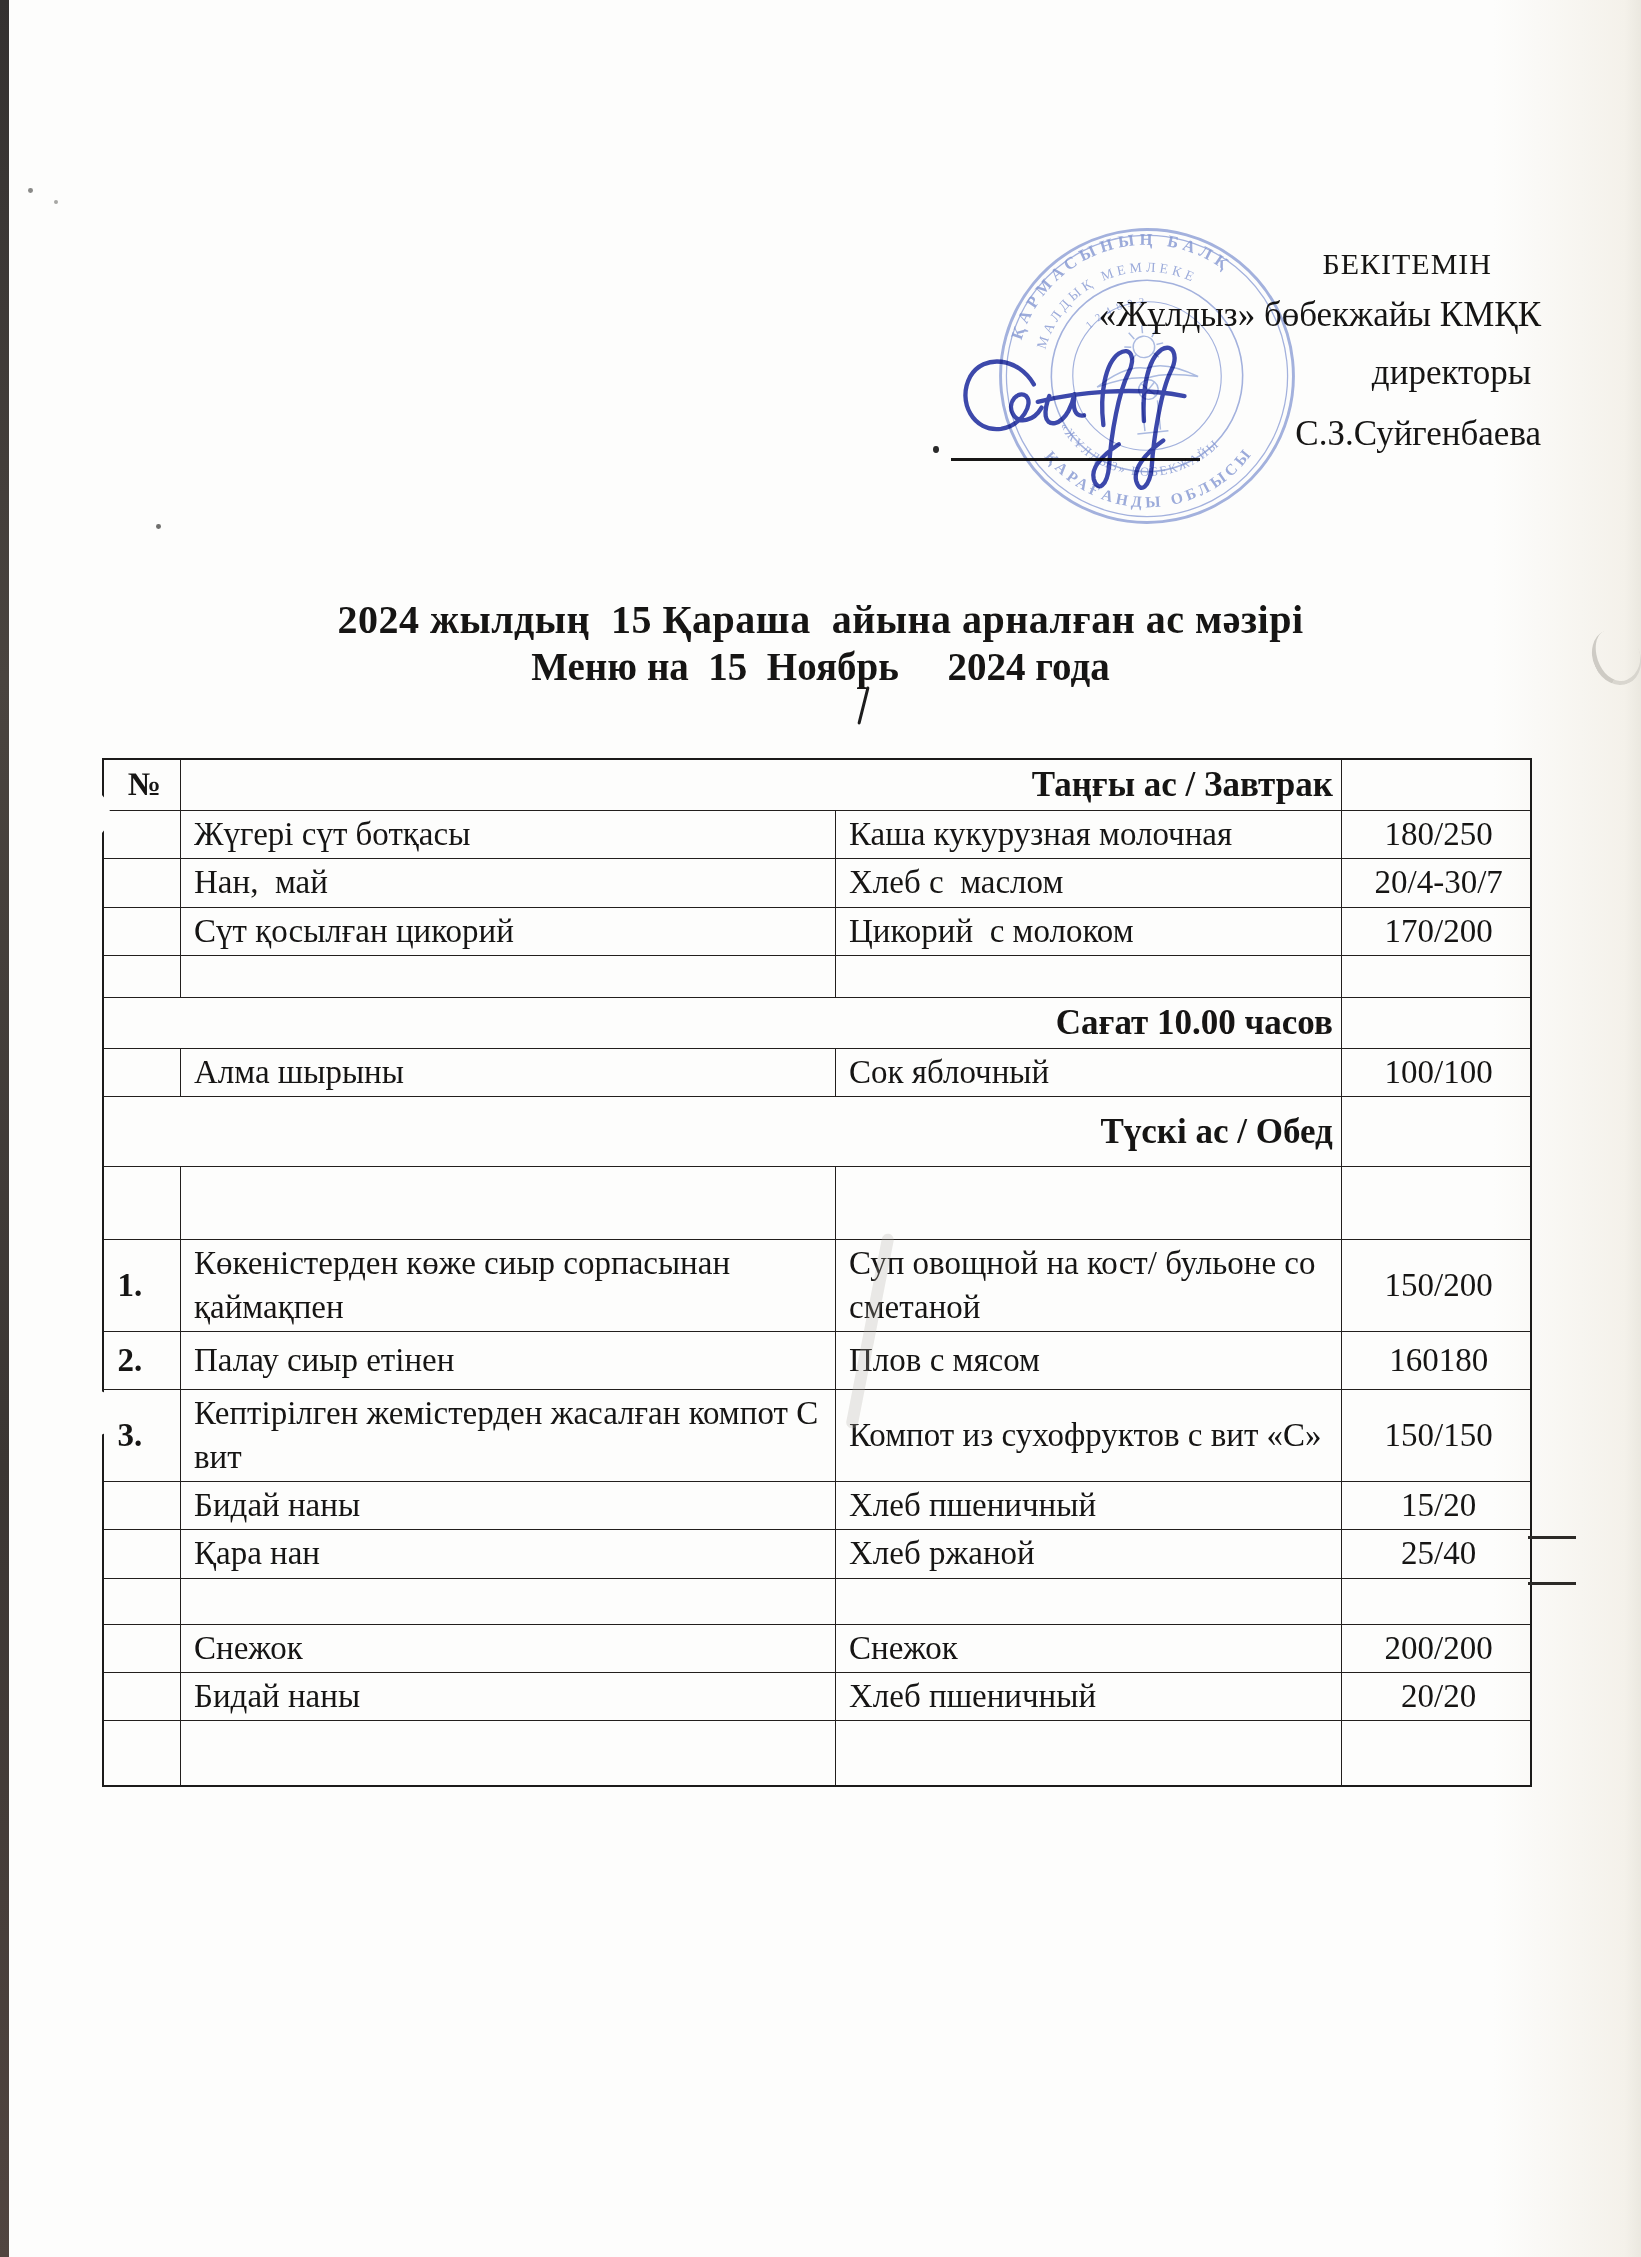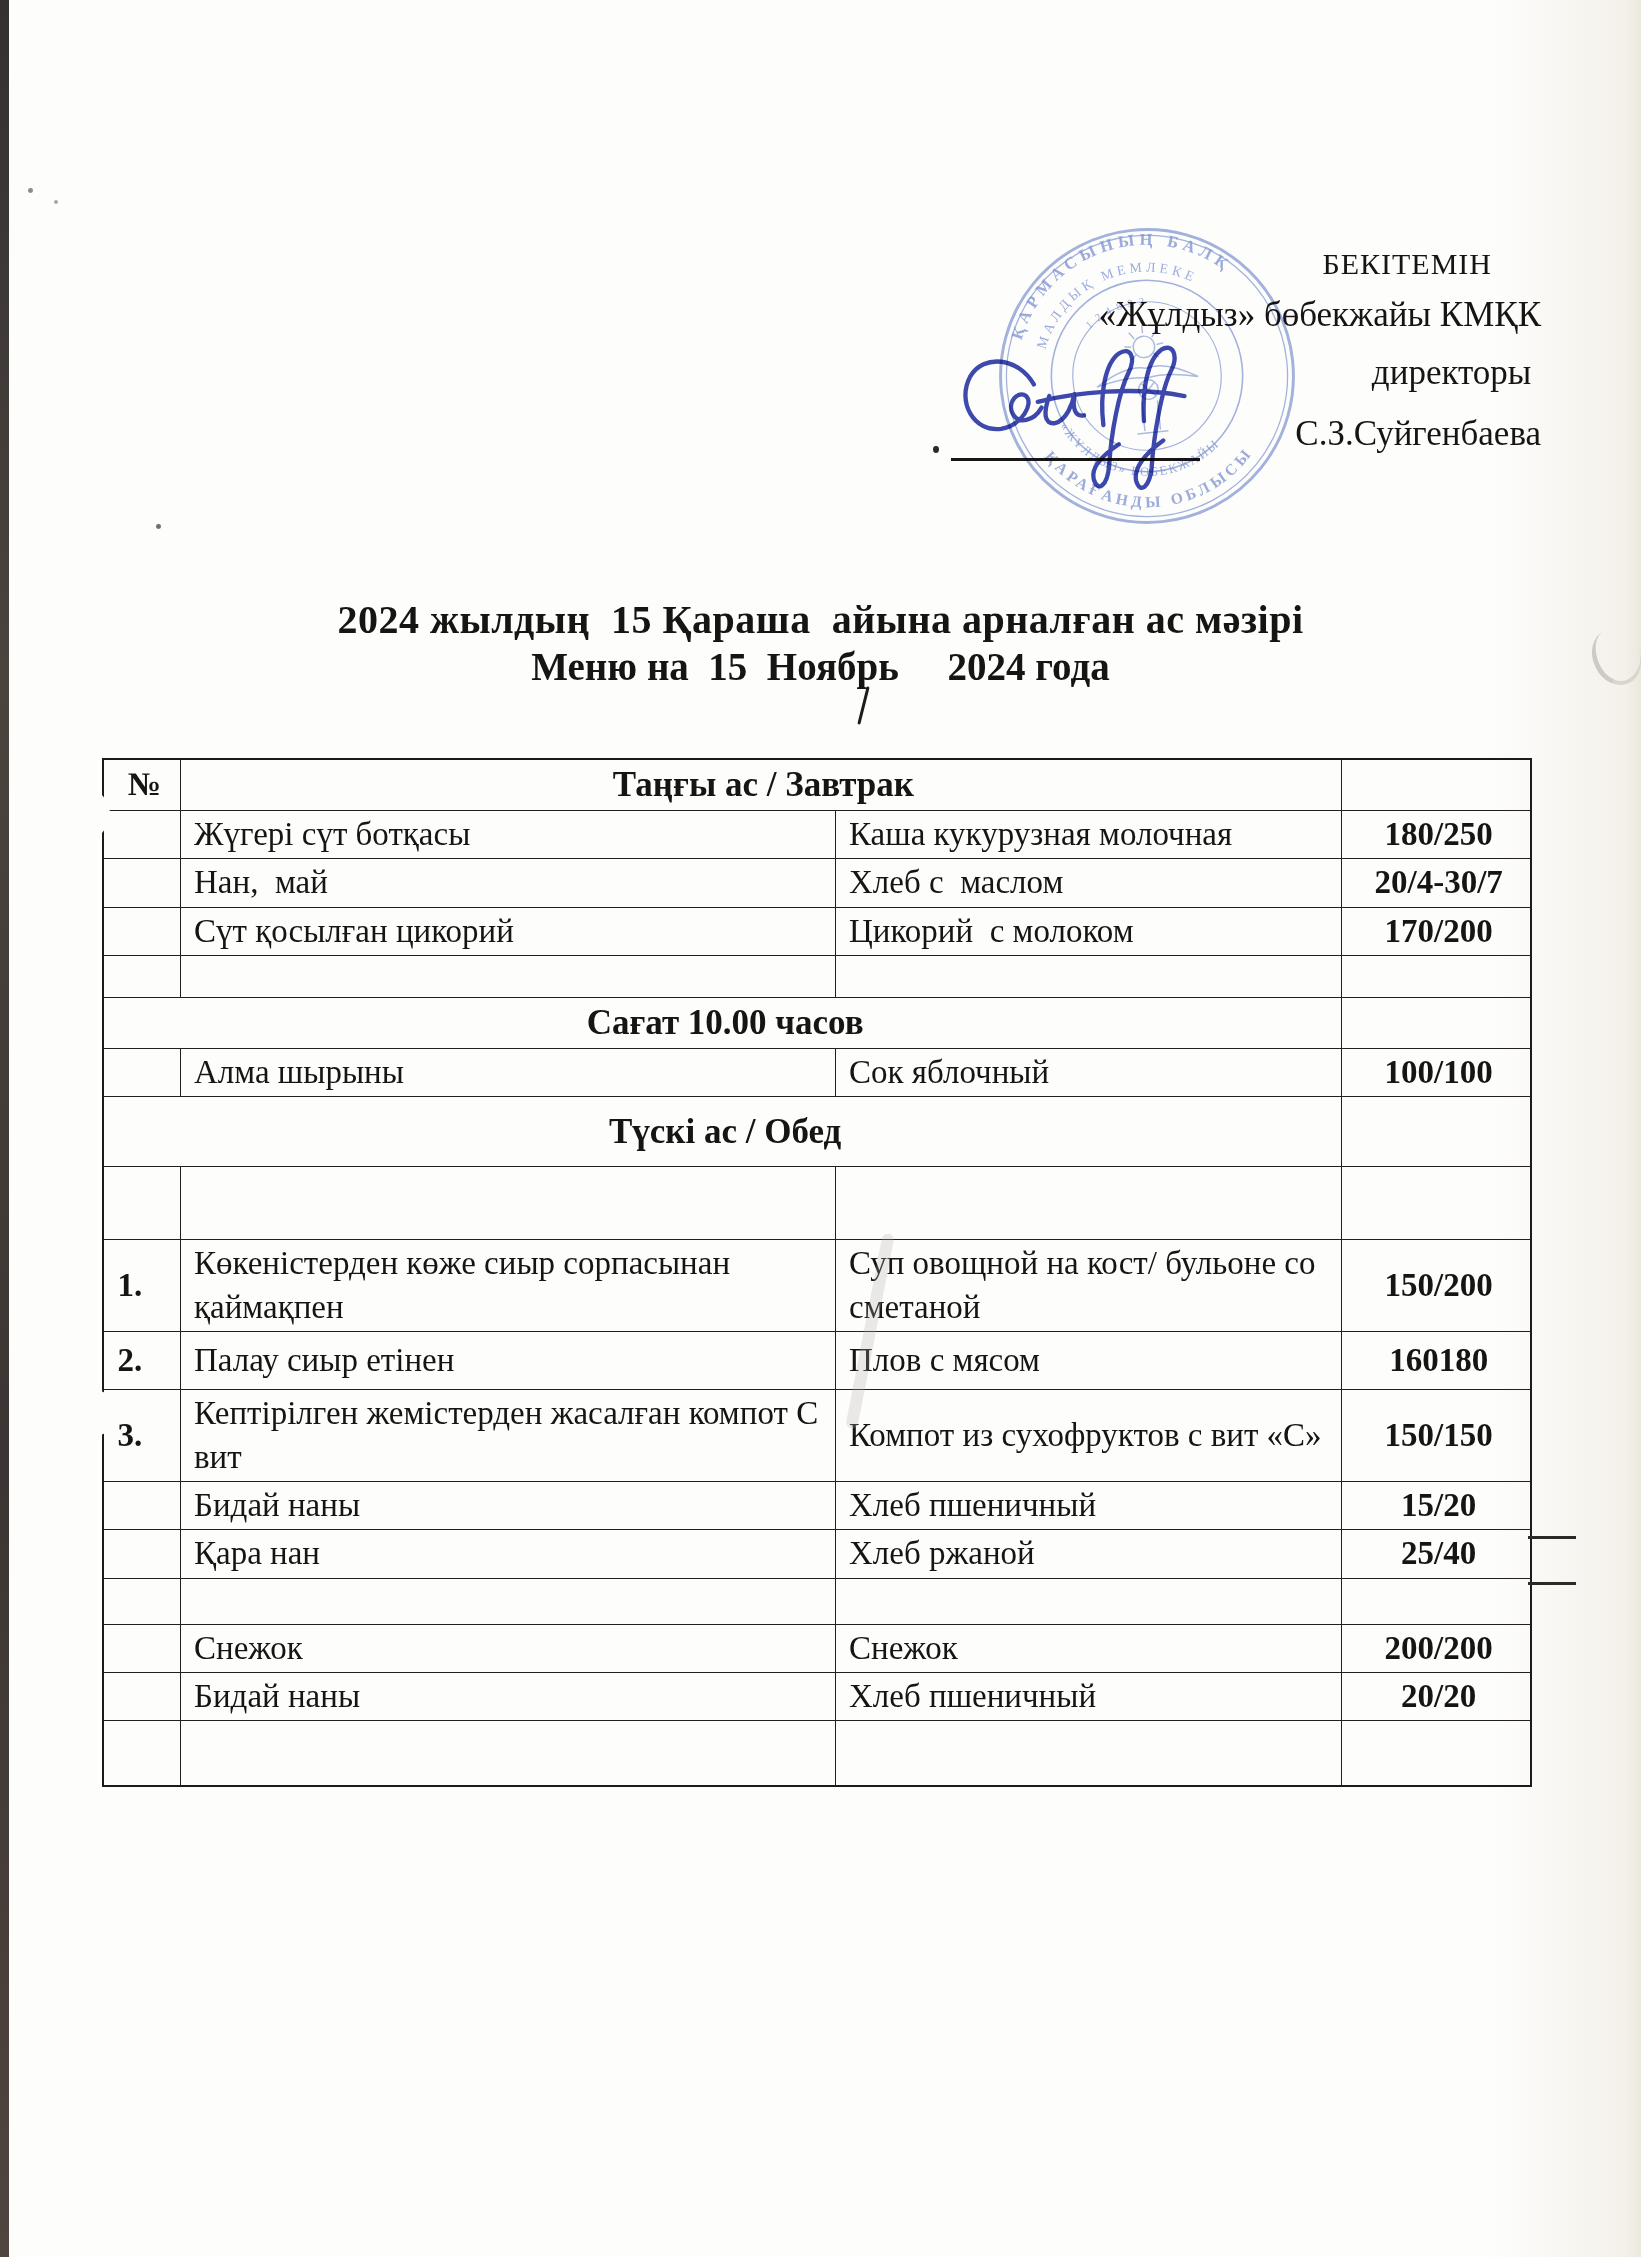--- a/index.html
+++ b/index.html
@@ -26,22 +26,22 @@
   .title-ru{font-size:39px;margin-top:1px;white-space:pre;}
   
   .stamp{left:983px;top:212px;width:328px;height:328px;mix-blend-mode:multiply;transform:rotate(-6deg);}
   .autograph{left:941px;top:340px;width:290px;height:169px;mix-blend-mode:multiply;}
   
   table.menu{position:absolute;left:102px;top:758px;width:1428px;border-collapse:collapse;
     table-layout:fixed;font-size:33px;border:2.9px solid #1c1b1a;}
   table.menu td{border:1.9px solid #221f1d;padding:1.9px 7.7px 1.9px 13.5px;vertical-align:middle;
     overflow:hidden;line-height:1.32;white-space:pre-wrap;}
   td.c-no{padding:5.8px 3.9px 1.9px 9.7px;font-weight:bold;vertical-align:top;}
-  td.c-p{text-align:center;padding:1.9px 3.9px;font-weight:bold;}
-  td.sec{font-weight:bold;text-align:center;font-size:35px;}
+  td.c-p{text-align:center;padding:1.9px 3.9px;}
+  td.sec{font-weight:bold;text-align:right;font-size:35px;}
   td.sec-breakfast{padding-right:164px;}
   td.sec-ten{padding-left:135px;}
   td.sec-lunch{padding-right:241px;vertical-align:top;padding-top:7.7px;}
   td.hdr-no{font-weight:bold;text-align:center;padding:1.9px;}
   
   .blob1{left:58px;top:788px;width:52px;height:52px;border-radius:50%;background:#fdfdfc;z-index:5;}
   .blob2{left:71px;top:1390px;width:46px;height:46px;border-radius:50%;background:#fdfdfc;z-index:5;}
   .stub1{left:1528px;top:1536px;width:48px;height:2.9px;background:#2c2a27;}
   .stub2{left:1528px;top:1582px;width:48px;height:2.9px;background:#2c2a27;}
   .pen-mark{left:862px;top:686px;width:2.9px;height:39px;background:#1d1d1d;transform:rotate(14deg);border-radius:1.9px;}

